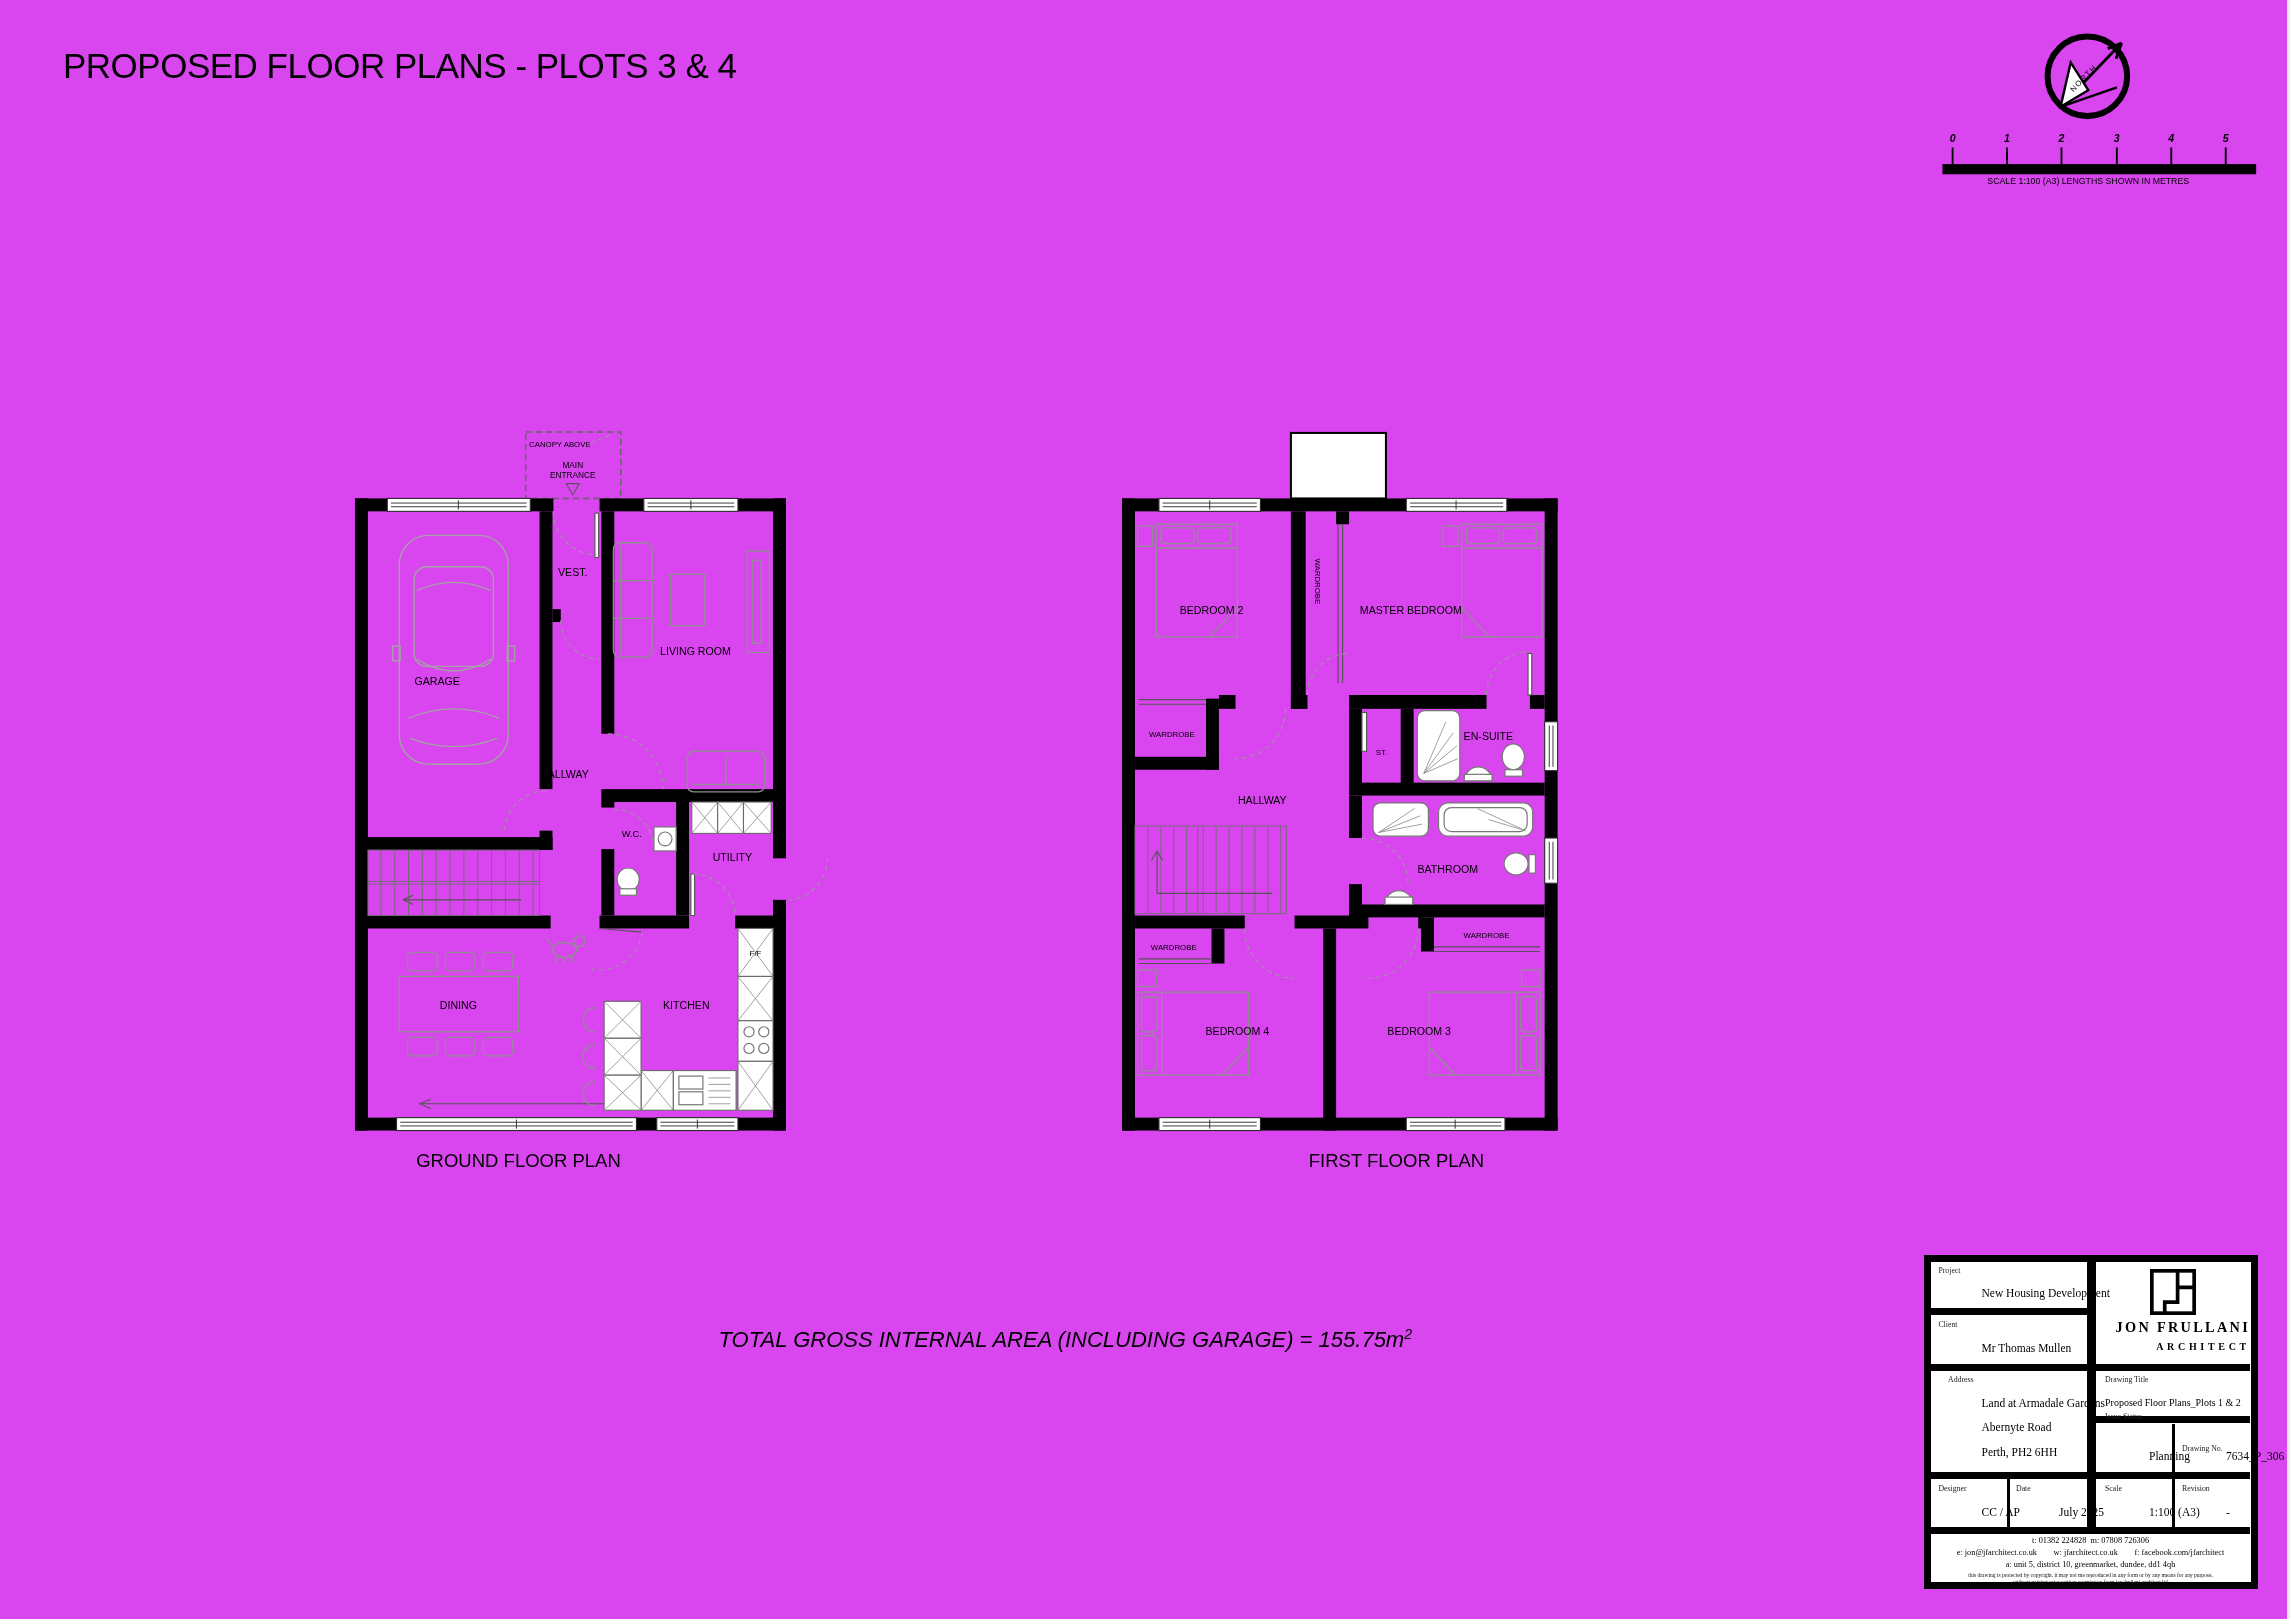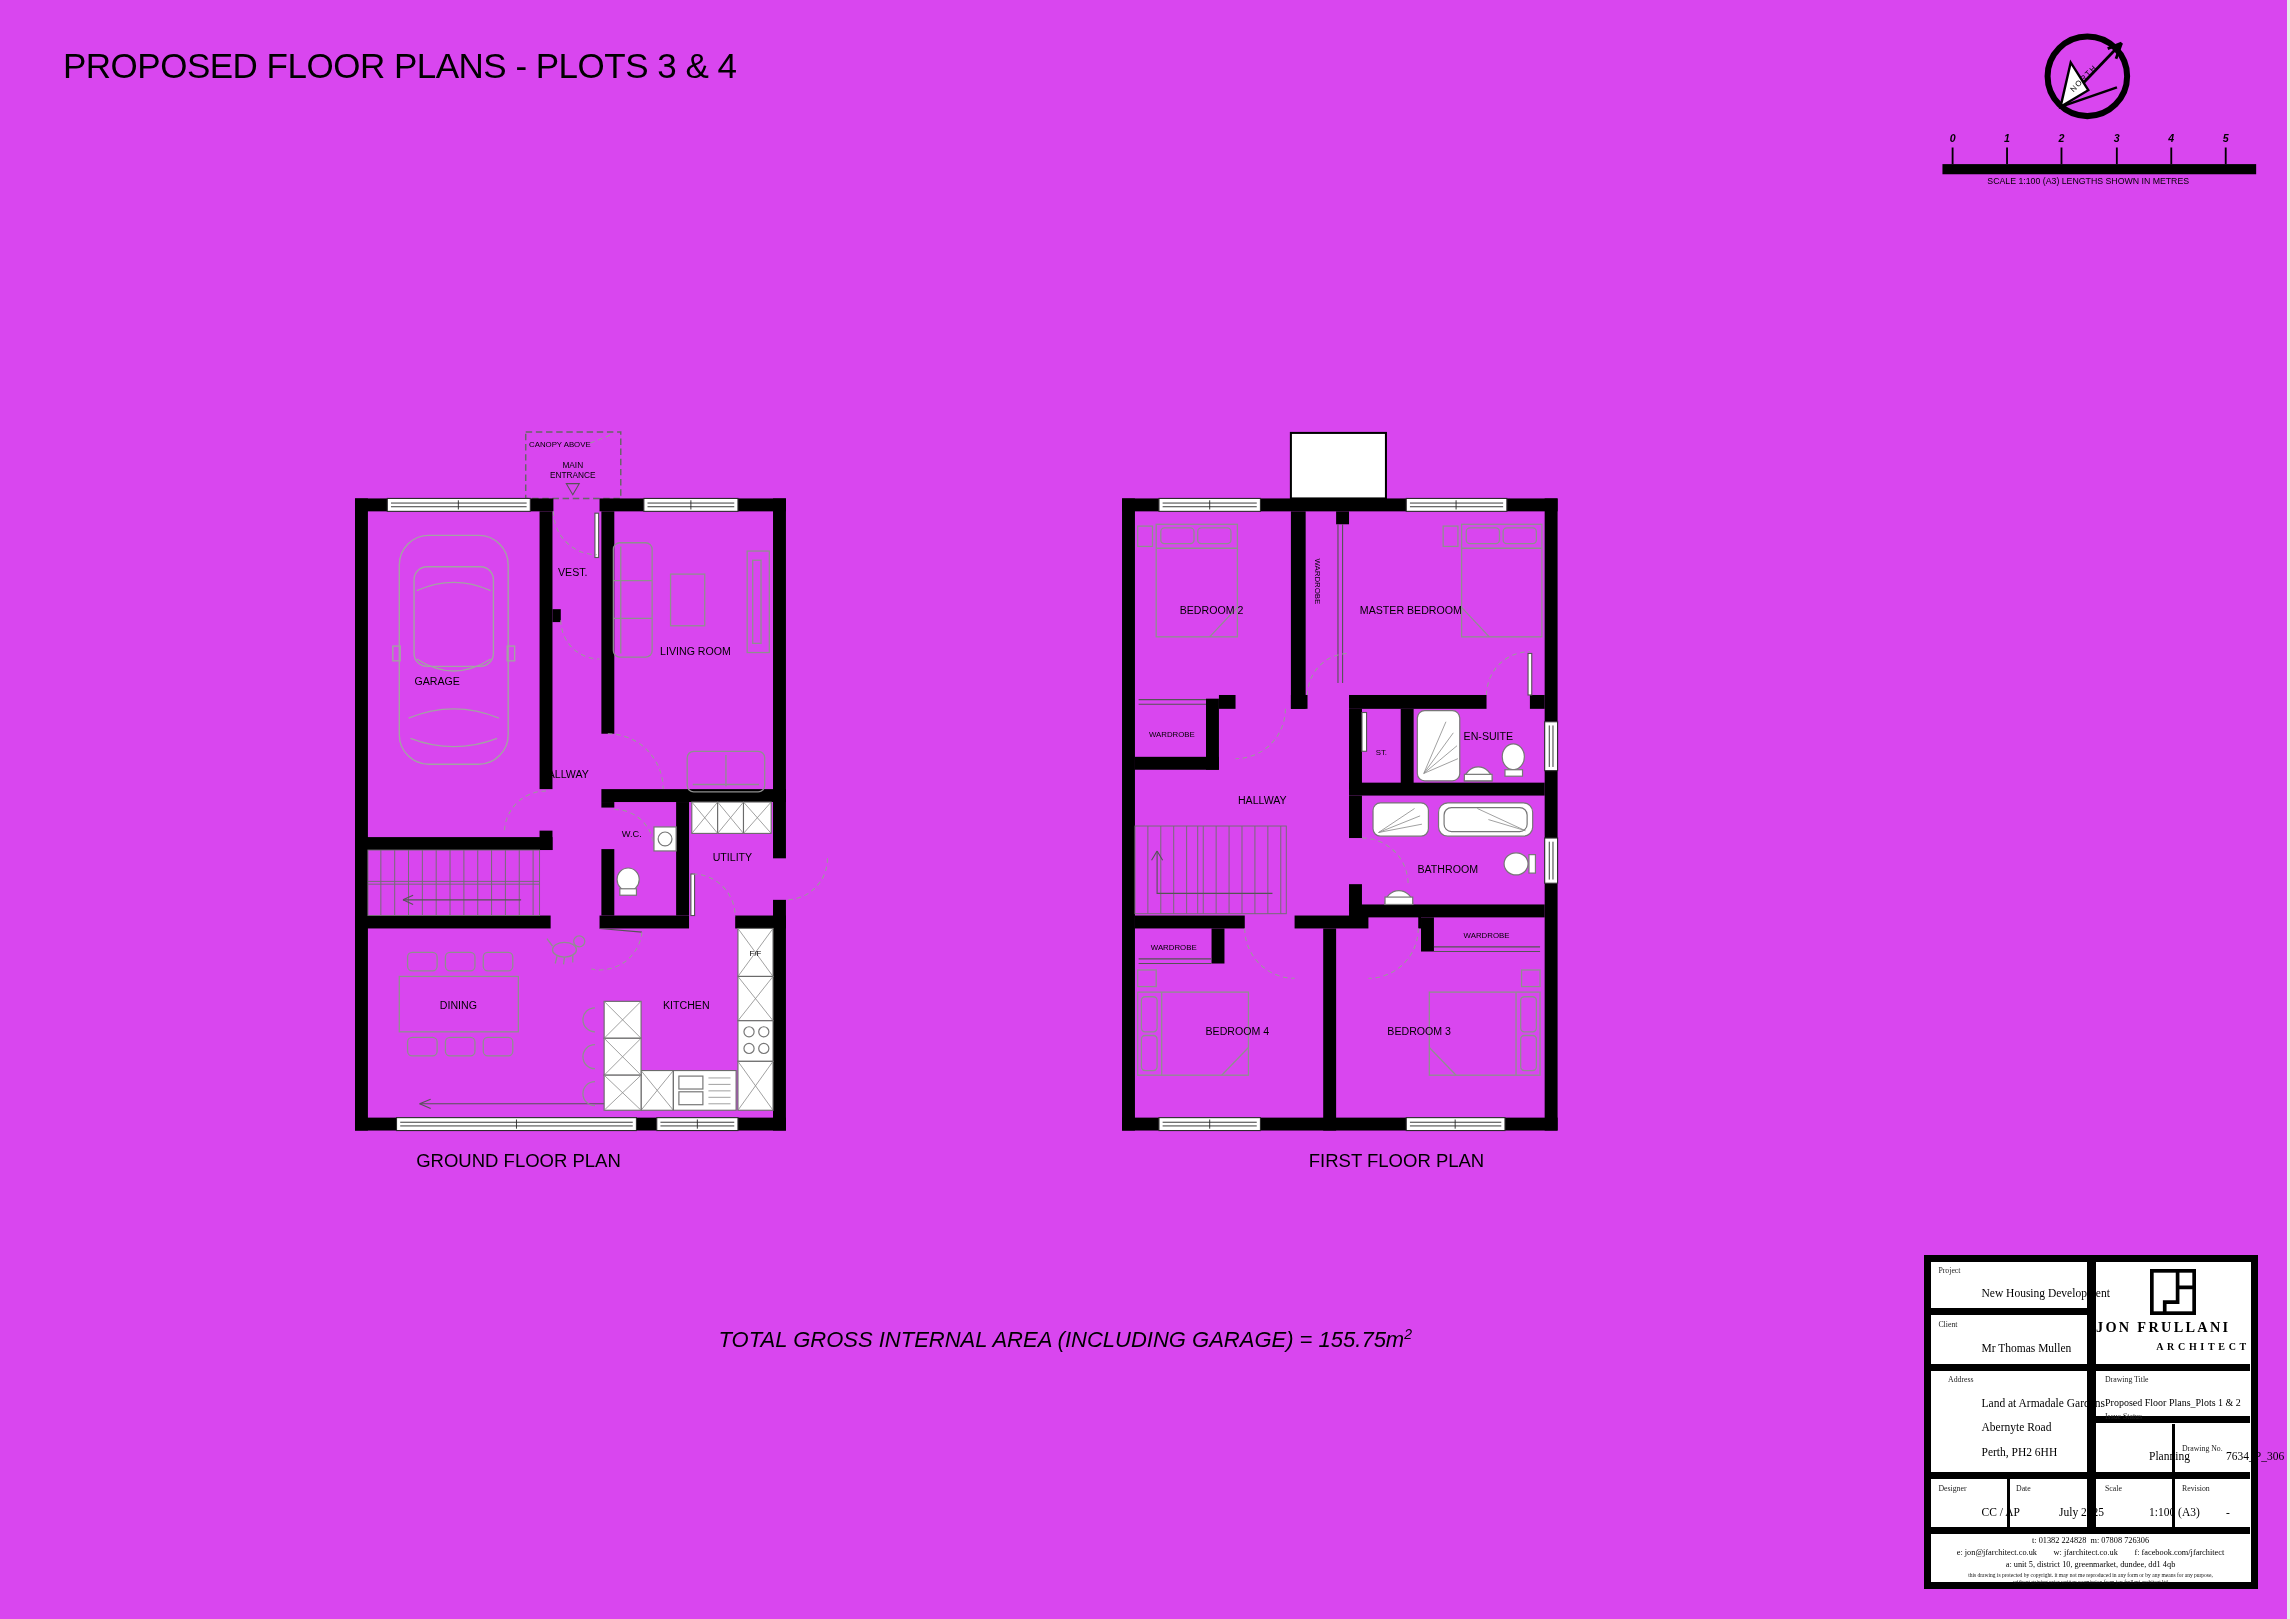--- a/index.html
+++ b/index.html
@@ -32,21 +32,21 @@
   .tick-num{font-family:"Liberation Sans",sans-serif;font-size:11.5px;font-weight:bold;font-style:italic;fill:#000;}
   .scale-cap{font-family:"Liberation Sans",sans-serif;font-size:9.5px;fill:#000;}
   .north-t{font-family:"Liberation Sans",sans-serif;font-size:8.5px;letter-spacing:1.5px;fill:#000;}
   
   #tblock{left:1924px;top:1255px;width:334px;height:334px;border:7.4px solid #000;box-sizing:border-box;background:#fff;font-family:Liberation Serif, serif;}
   #tblock .in{position:absolute;}
   .tb-div{position:absolute;background:#000;}
   .tb-lab{position:absolute;font-size:7.8px;color:#222;white-space:nowrap;}
   .tb-val{position:absolute;font-size:11.5px;color:#000;white-space:nowrap;margin-left:44px;}
   .tb-val-sm{position:absolute;font-size:10px;color:#000;white-space:nowrap;}
-  #logo-n1{position:absolute;left:165px;top:57px;width:154px;text-align:left;font-size:14.3px;font-weight:bold;letter-spacing:2.3px;}
+  #logo-n1{position:absolute;left:165px;top:57px;width:154px;text-align:right;font-size:14.3px;font-weight:bold;letter-spacing:2.3px;}
   #logo-n2{position:absolute;left:165px;top:79px;width:154px;text-align:right;font-size:10px;font-weight:bold;letter-spacing:3.7px;}
   .tb-foot{position:absolute;left:0;width:319px;text-align:center;font-size:8.3px;white-space:pre;}
   .tb-copy{position:absolute;left:0;width:319px;text-align:center;font-size:5.5px;color:#111;white-space:nowrap;}
 </style>
 </head>
 <body>
 
 <div id="sheet">
 
   <div class="abs" id="sheet-title">PROPOSED FLOOR PLANS - PLOTS 3 &amp; 4</div>

